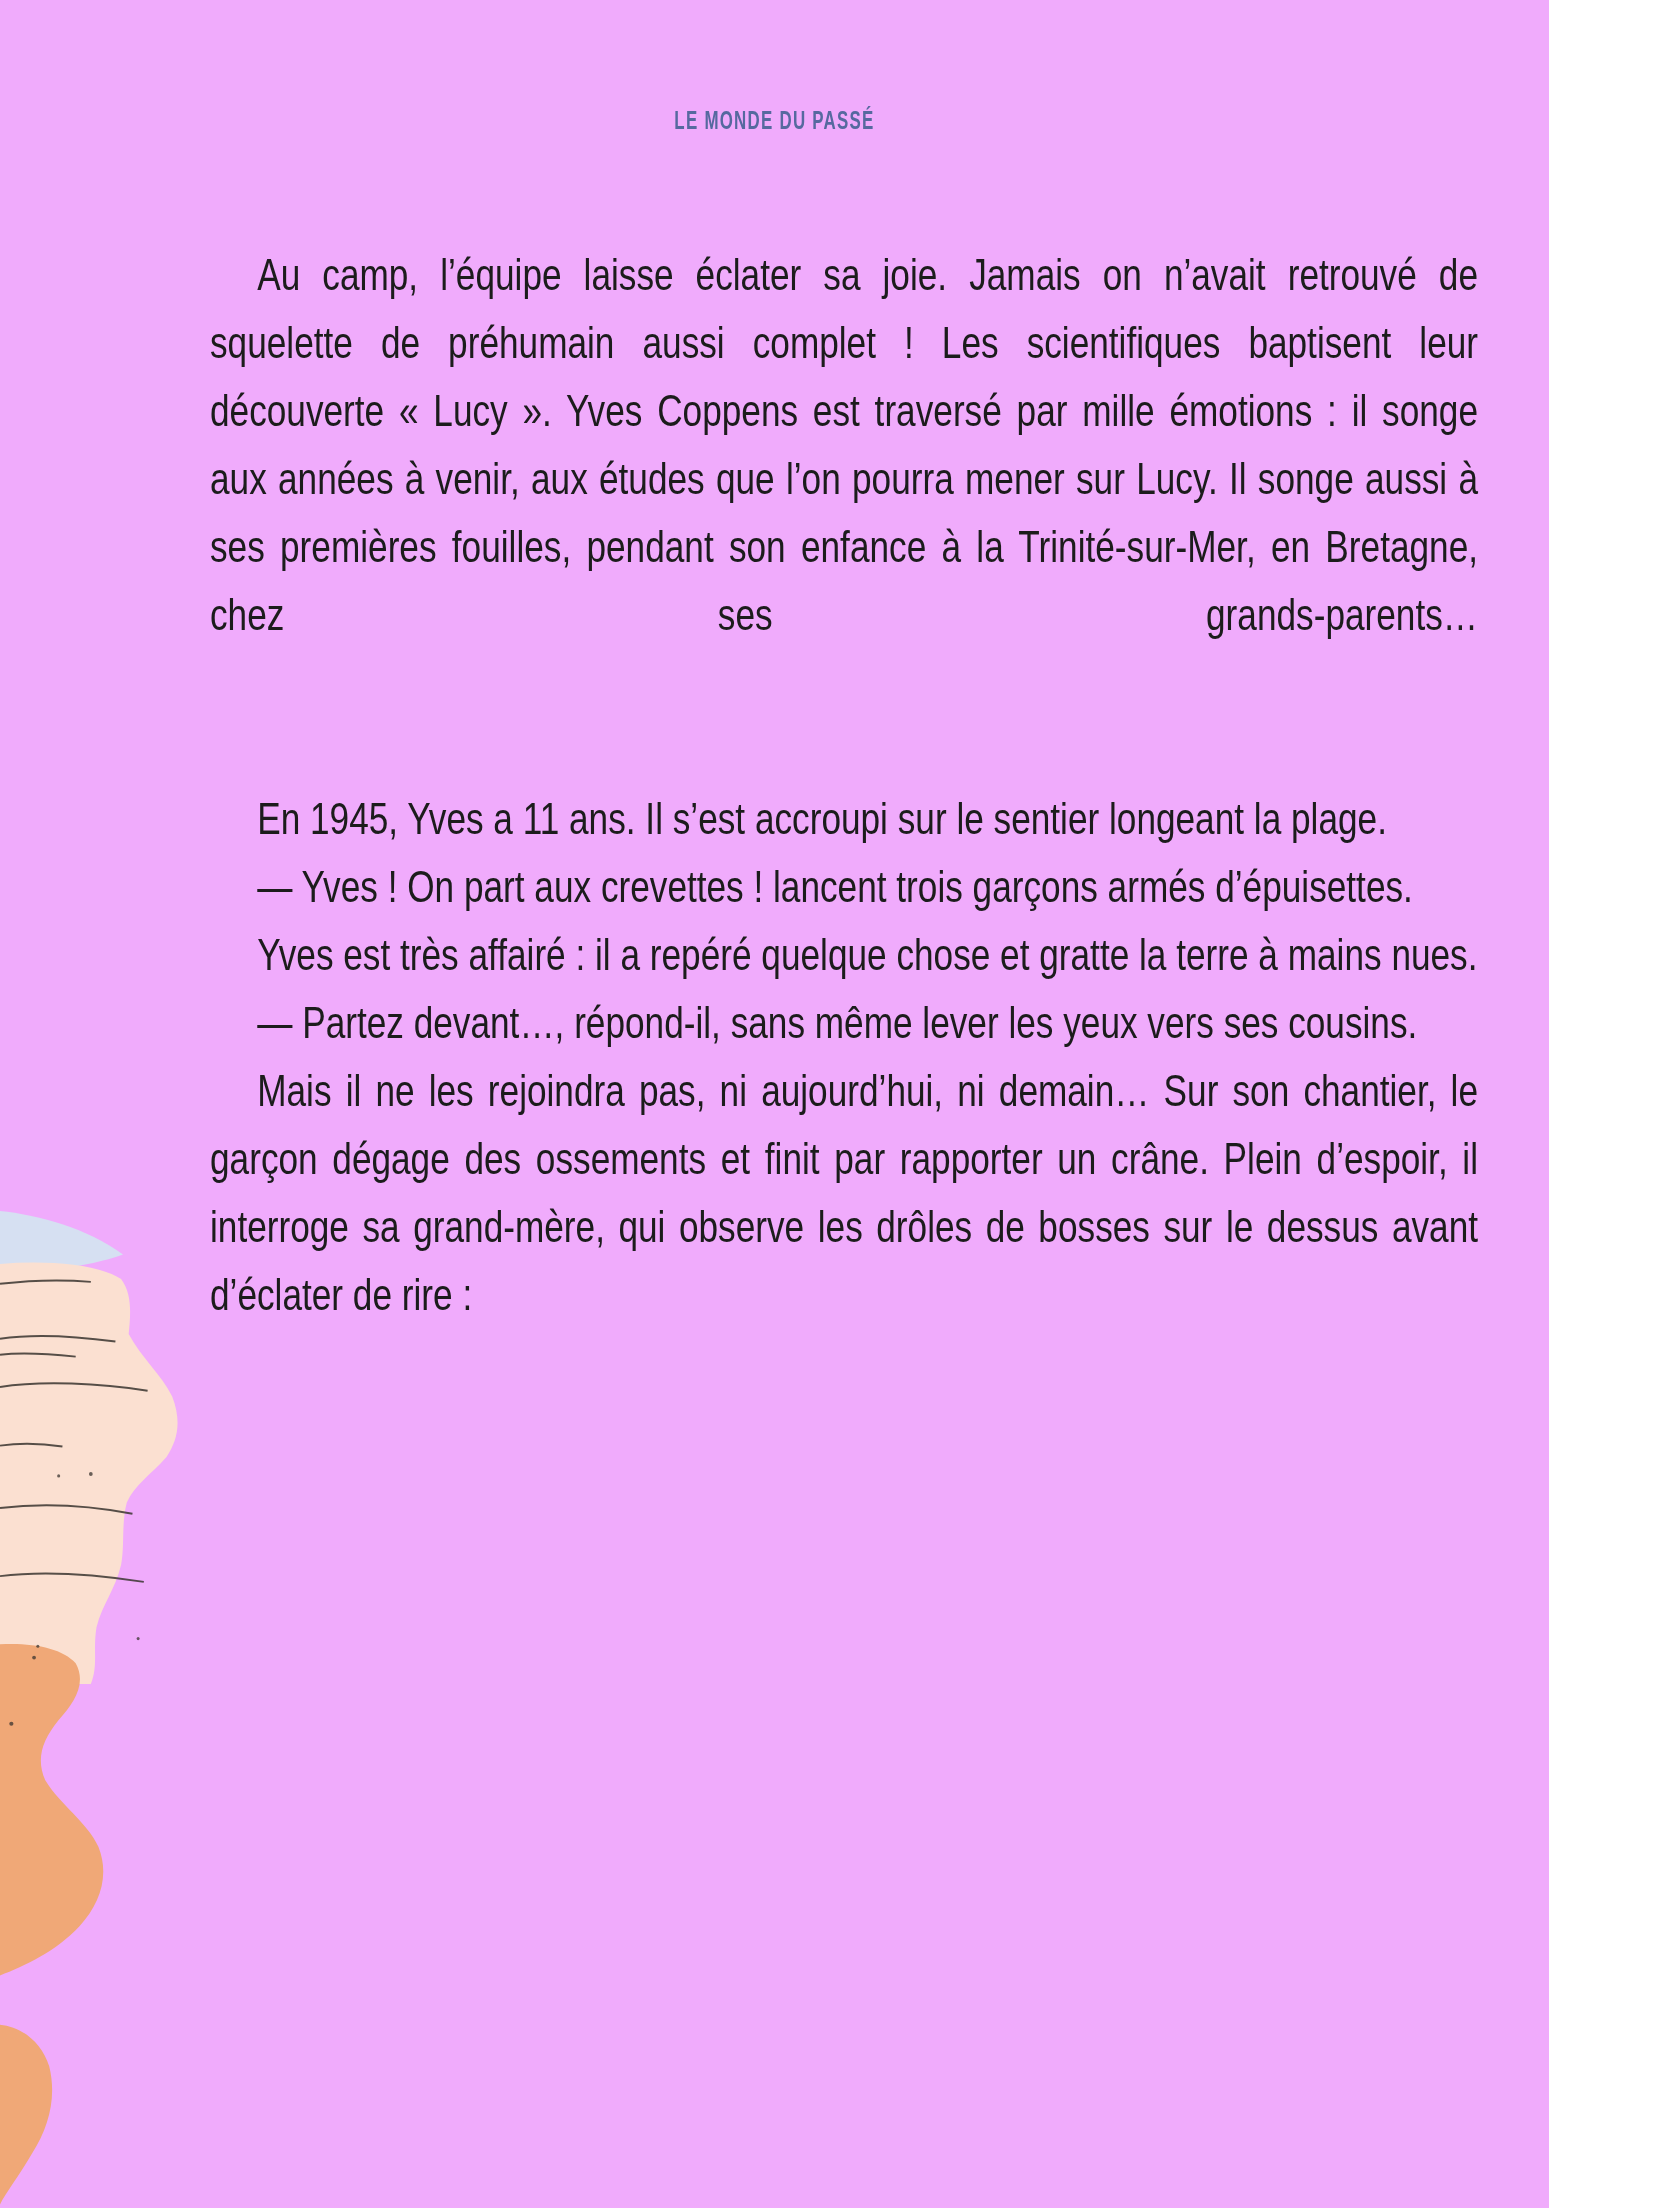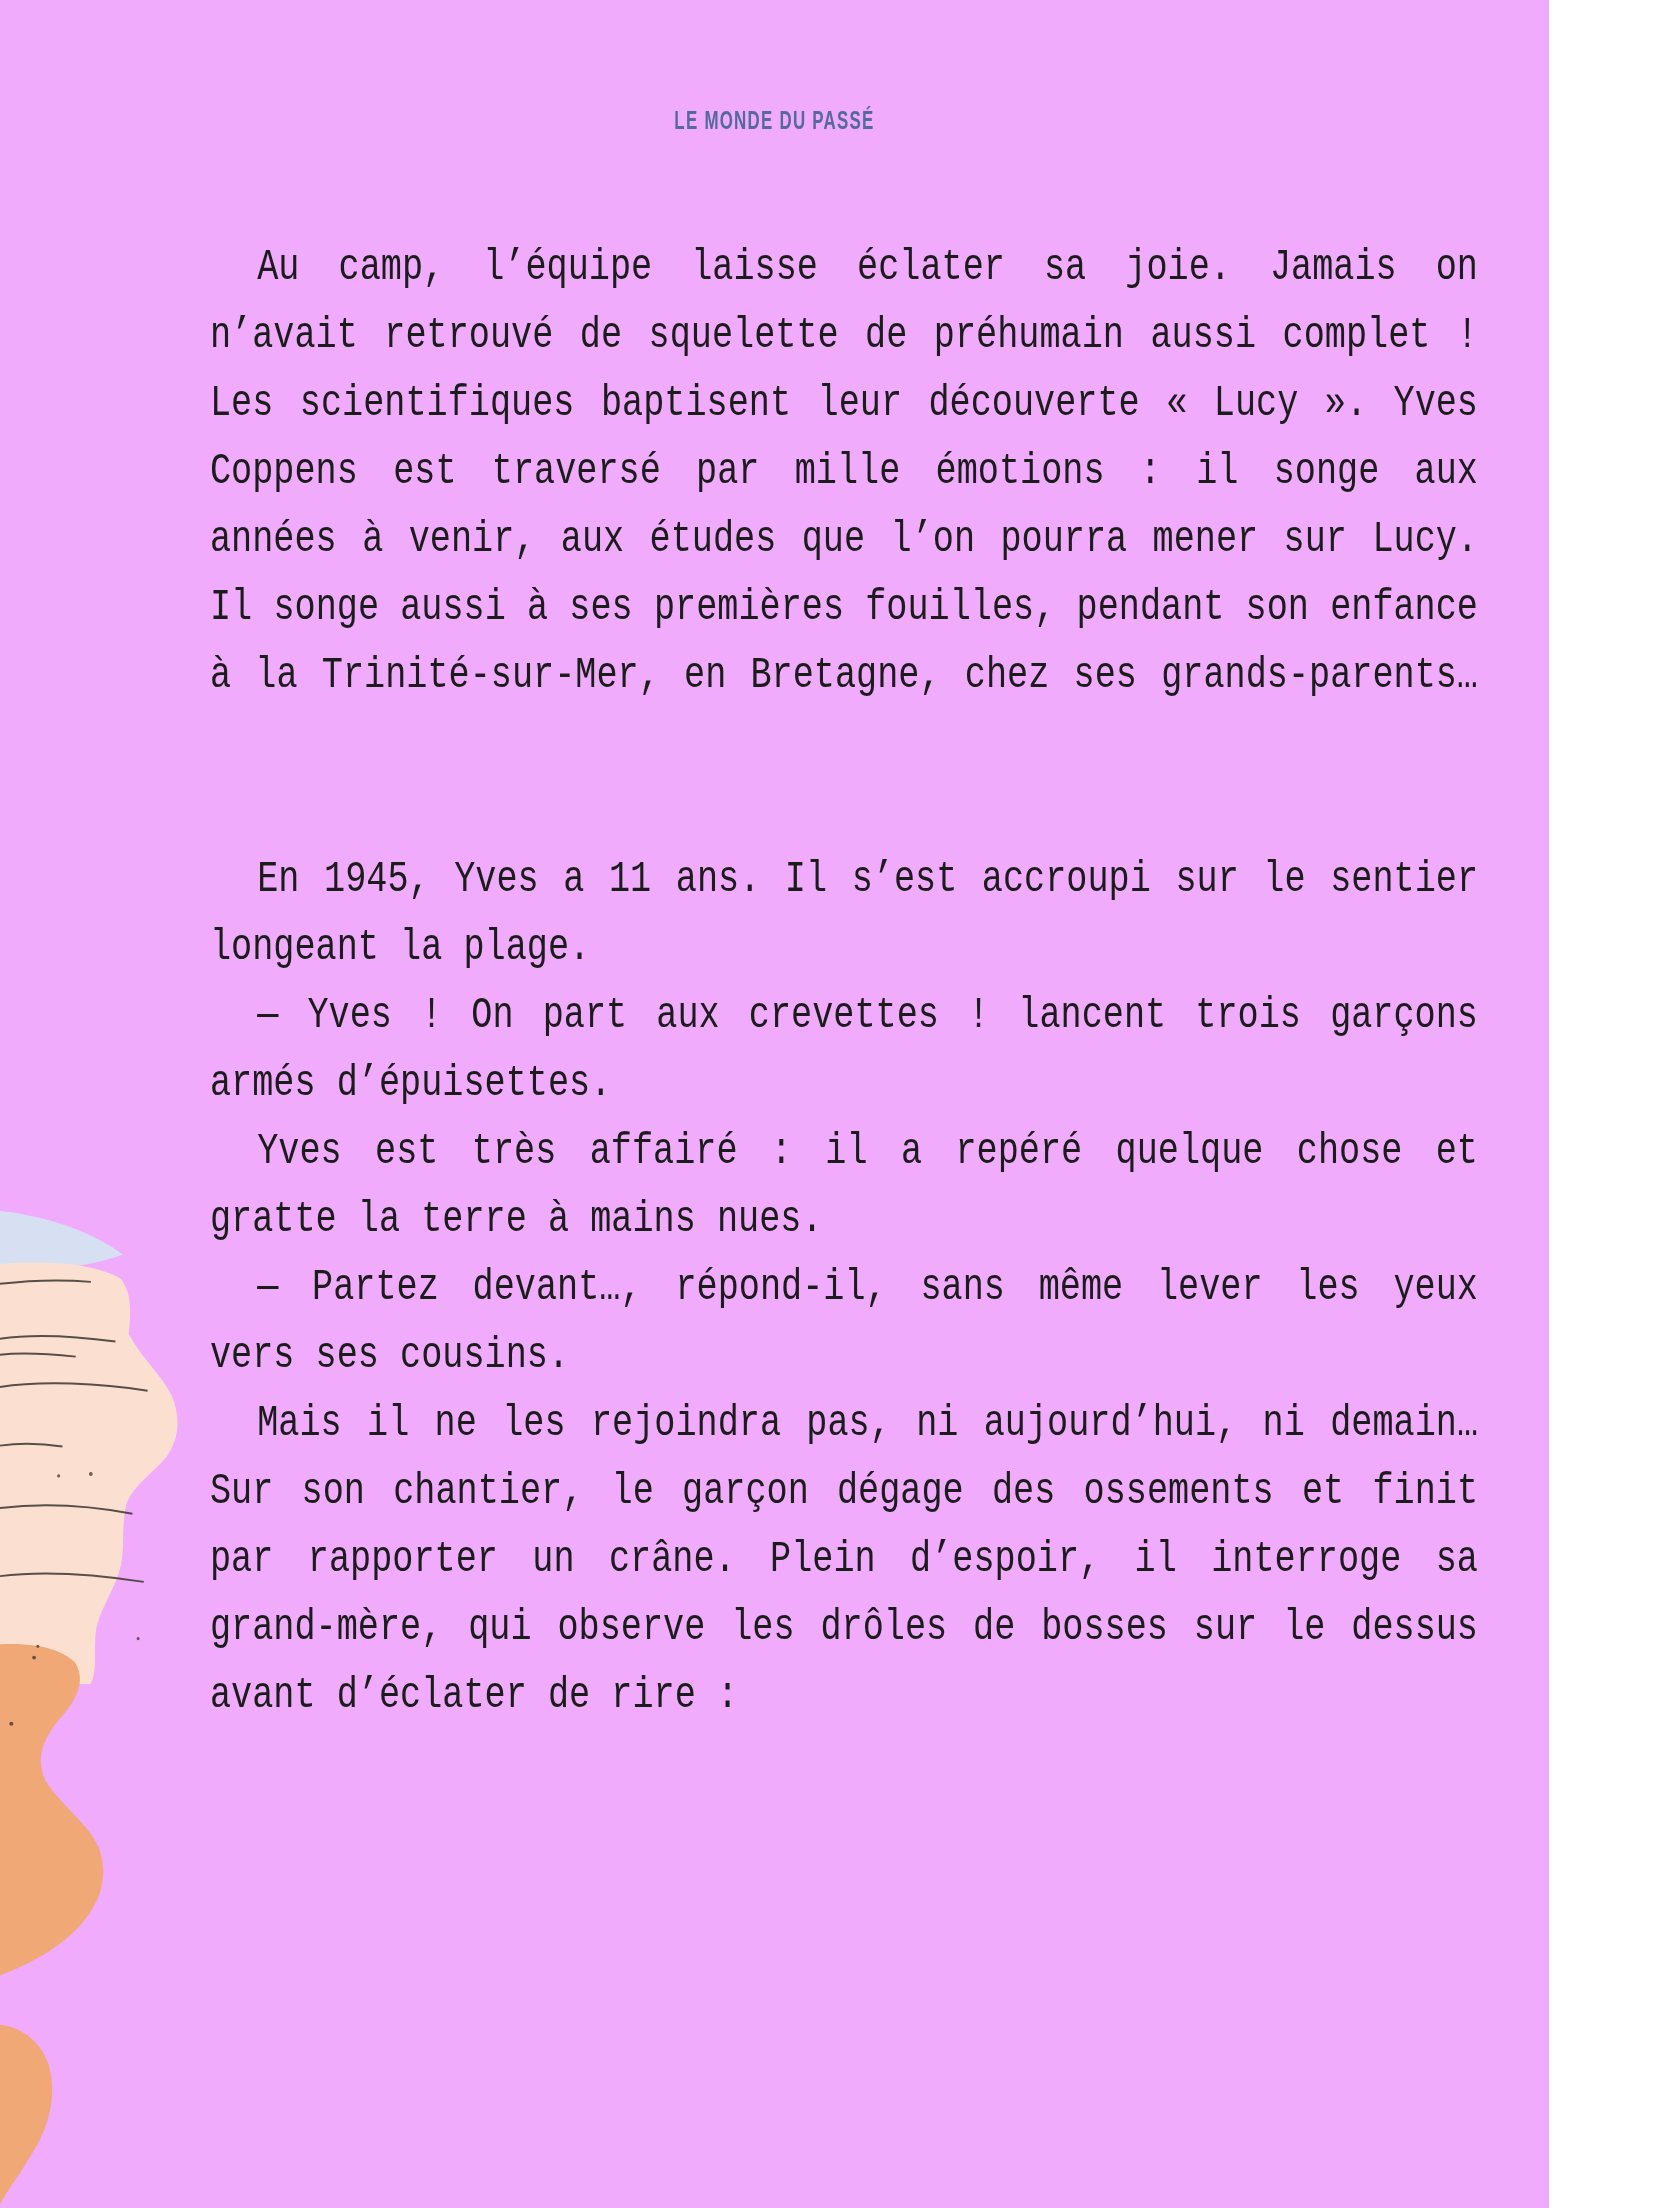--- a/index.html
+++ b/index.html
@@ -44,23 +44,22 @@
     color: #56699f;
     transform: scaleX(0.66);
     transform-origin: center top;
     white-space: nowrap;
   }
 
   
   .column {
     position: absolute;
     left: 210px;
-    top: 233px;
+    top: 241px;
     width: 1268px;
-    font-family: Liberation Mono, monospace;
   }
 
   .para {
     font-size: 44px;
     line-height: 68px;
     color: #1c1c1c;
     text-align: justify;
     text-justify: inter-word;
     margin: 0;
     transform: scaleX(0.80);

